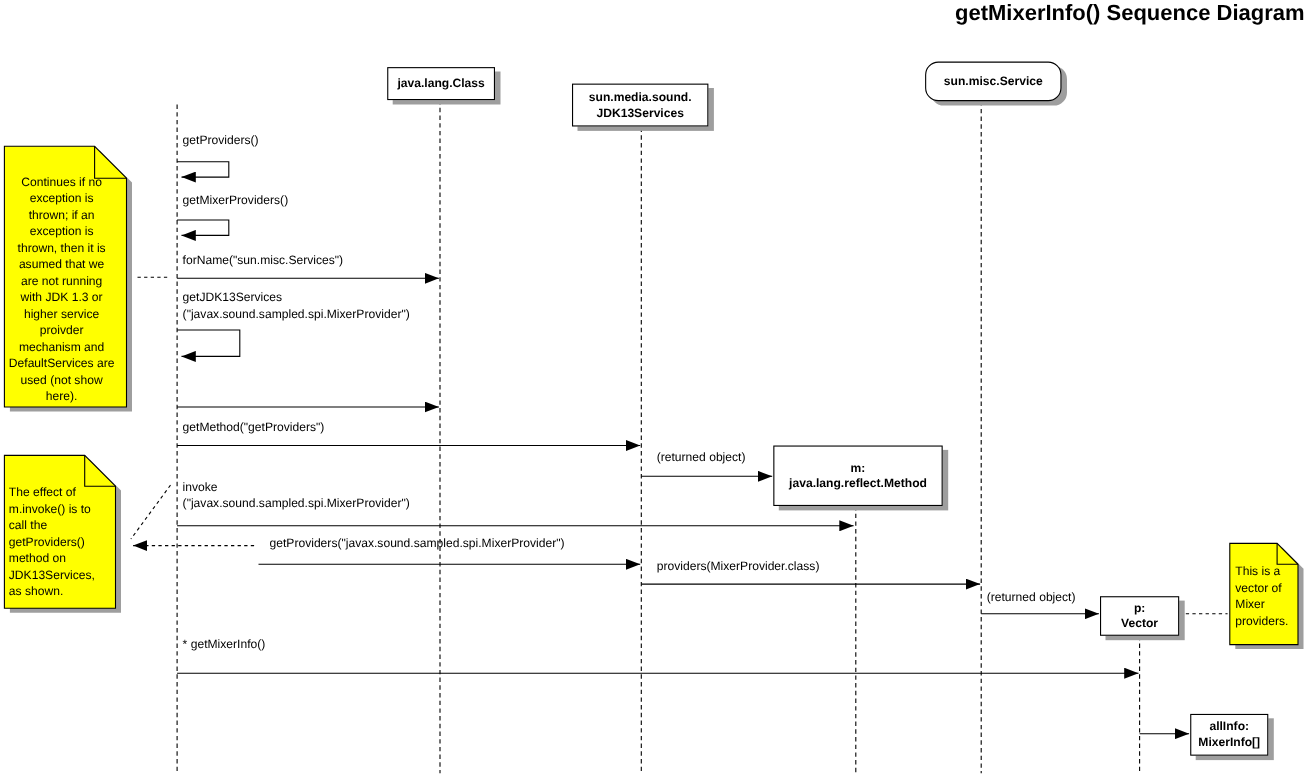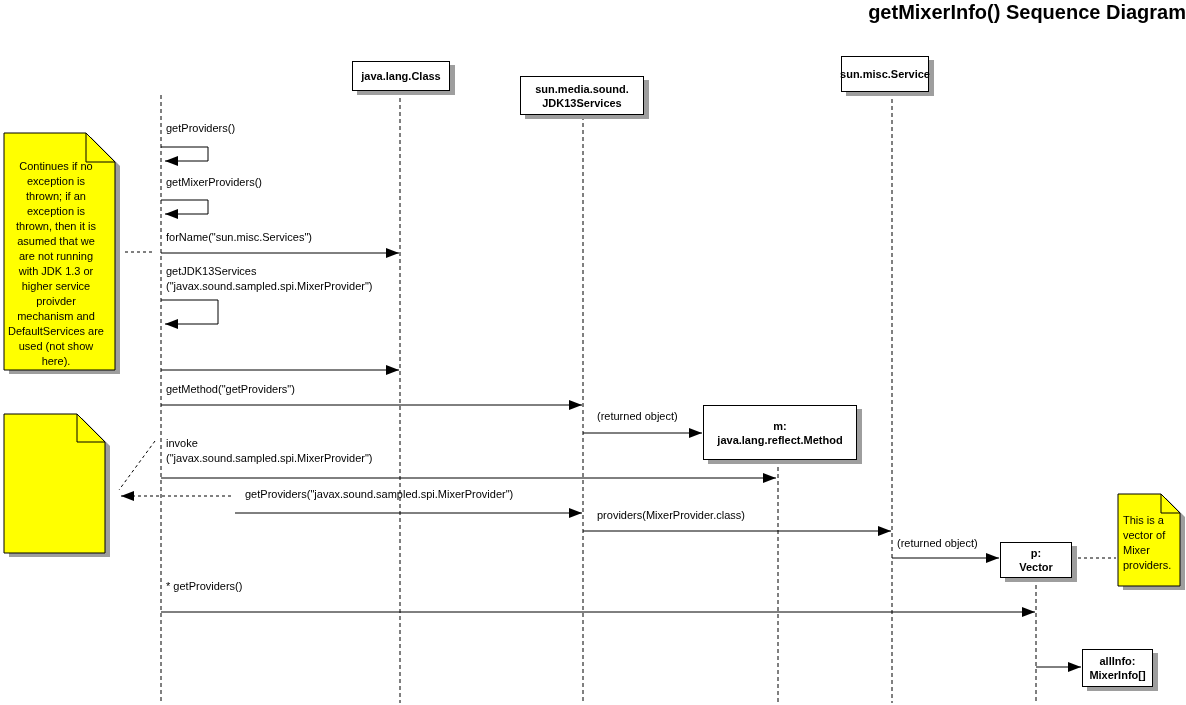--- a/index.html
+++ b/index.html
@@ -86,21 +86,21 @@
 
   <div class="title">getMixerInfo() Sequence Diagram</div>
 
   <div class="headbox" style="left:352px;top:61px;width:98px;height:30px;">
     <span>java.lang.Class</span>
   </div>
   <div class="headbox" style="left:520px;top:56px;width:124px;height:39px;margin-top:20px;">
     <span>sun.media.sound.
 JDK13Services</span>
   </div>
-  <div class="headbox" style="left:841px;top:56px;width:88px;height:36px;">
+  <div class="headbox" style="left:841px;top:56px;width:124px;height:36px;border-radius:12px;">
     <span>sun.misc.Service</span>
   </div>
 
   <div class="objbox" style="left:703px;top:405px;width:154px;height:55px;">
     <span>m:
 java.lang.reflect.Method</span>
   </div>
   <div class="objbox" style="left:1000px;top:542px;width:72px;height:36px;">
     <span>p:
 Vector</span>
@@ -115,34 +115,41 @@
   <div class="msg" style="left:166px;top:230px;">forName("sun.misc.Services")</div>
   <div class="msg" style="left:166px;top:264px;">getJDK13Services
 ("javax.sound.sampled.spi.MixerProvider")</div>
   <div class="msg" style="left:166px;top:382px;">getMethod("getProviders")</div>
   <div class="msg" style="left:597px;top:409px;">(returned object)</div>
   <div class="msg" style="left:166px;top:436px;">invoke
 ("javax.sound.sampled.spi.MixerProvider")</div>
   <div class="msg" style="left:245px;top:487px;">getProviders("javax.sound.sampled.spi.MixerProvider")</div>
   <div class="msg" style="left:597px;top:508px;">providers(MixerProvider.class)</div>
   <div class="msg" style="left:897px;top:536px;">(returned object)</div>
-  <div class="msg" style="left:166px;top:579px;">* getProviders()</div>
+  <div class="msg" style="left:166px;top:579px;">* getMixerInfo()</div>
 
   <div class="notetext" style="left:8px;top:159px;text-align:center;">Continues if no
 exception is
 thrown; if an
 exception is
 thrown, then it is
 asumed that we
 are not running
 with JDK 1.3 or
 higher service
 proivder
 mechanism and
 DefaultServices are
 used (not show
 here).</div>
+  <div class="notetext" style="left:8px;top:441px;">The effect of
+m.invoke() is to
+call the
+getProviders()
+method on
+JDK13Services,
+as shown.</div>
   <div class="notetext" style="left:1123px;top:513px;">This is a
 vector of
 Mixer
 providers.</div>
 
 </div>
 
 </body></html>

